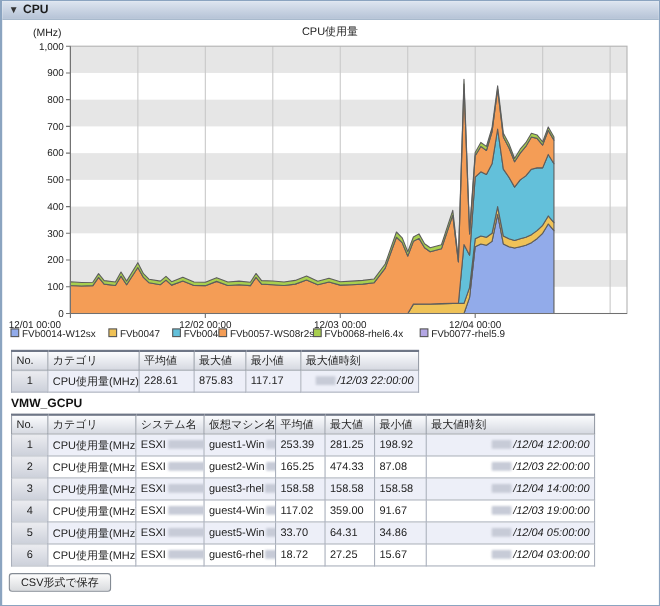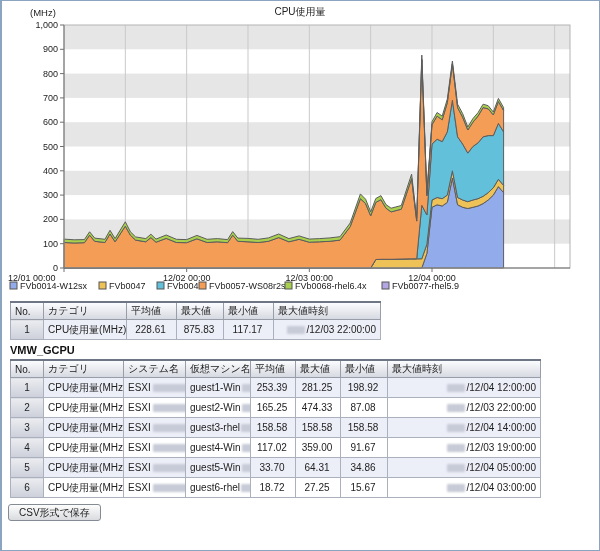--- a/index.html
+++ b/index.html
@@ -12,34 +12,37 @@
   #chart-wrap{position:relative;}
   svg{display:block;}
   
   .section-title{font-weight:bold;font-size:11px;margin:6px 0 3px 8px;color:#111;}
   
   table{border-collapse:collapse;table-layout:fixed;font-size:10px;margin-left:8px;background:#fff;}
   th{background:linear-gradient(#fbfcfe,#d6d9e1);border:1px solid #989ea8;border-top:2px solid #6e7686;font-weight:normal;text-align:left;padding:1px 4px;height:13px;overflow:hidden;white-space:nowrap;}
   td{border:1px solid #aab0bc;padding:2px 4px;height:15px;overflow:hidden;white-space:nowrap;background:#fff;}
   tr.tint td{background:#edeff8;}
   td.no-cell{background:linear-gradient(#ebecf0,#ccd0da) !important;text-align:center;}
-  td.num{text-align:center;padding-right:6px;}
-  td.time{text-align:right;}
+  td.num{text-align:left;padding-right:6px;}
+  td.time{text-align:right;font-style:italic;}
   .mask{display:inline-block;height:8px;border-radius:1px;background:#c7cbd7;filter:blur(1px);vertical-align:-1px;}
   .mask.year{width:18px;margin-right:1px;}
   .mask.sys{width:38px;margin-left:2px;}
   .mask.vm{width:26px;margin-left:1px;}
   .mask.vm-s{width:12px;margin-left:1px;}
   
   #csv-btn{margin:6px 0 0 6px;font-size:10px;font-family:inherit;padding:1px 10px;height:17px;border:1px solid #848b94;border-radius:3px;background:linear-gradient(#fdfdfd,#d9dbde);color:#222;cursor:pointer;}
 </style>
 </head>
 <body>
 
 <div id="frame">
+  <div id="widget-header">
+    <span class="tri">▼</span><span>CPU</span>
+  </div>
 
   <div id="chart-wrap">
     <svg id="chart" width="596" height="300" xmlns="http://www.w3.org/2000/svg">
         <rect x="62" y="218.4" width="506" height="24.299999999999983" fill="#e6e6e6"></rect>
         <rect x="62" y="169.8" width="506" height="24.299999999999983" fill="#e6e6e6"></rect>
         <rect x="62" y="121.19999999999999" width="506" height="24.30000000000001" fill="#e6e6e6"></rect>
         <rect x="62" y="72.6" width="506" height="24.30000000000001" fill="#e6e6e6"></rect>
         <rect x="62" y="24" width="506" height="24.30000000000001" fill="#e6e6e6"></rect>
         <line x1="123.33333333333333" y1="24" x2="123.33333333333333" y2="267" stroke="#c9c9c9" stroke-width="1"></line>
         <line x1="184.66666666666666" y1="24" x2="184.66666666666666" y2="267" stroke="#c9c9c9" stroke-width="1"></line>

